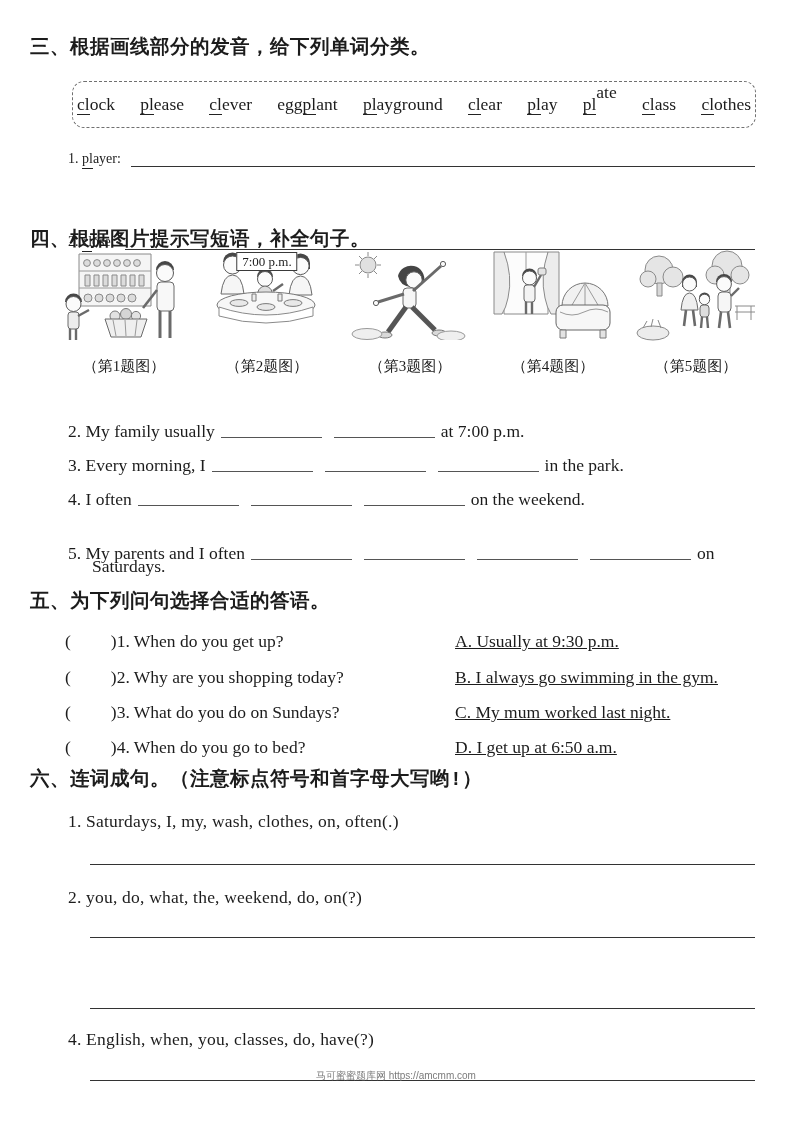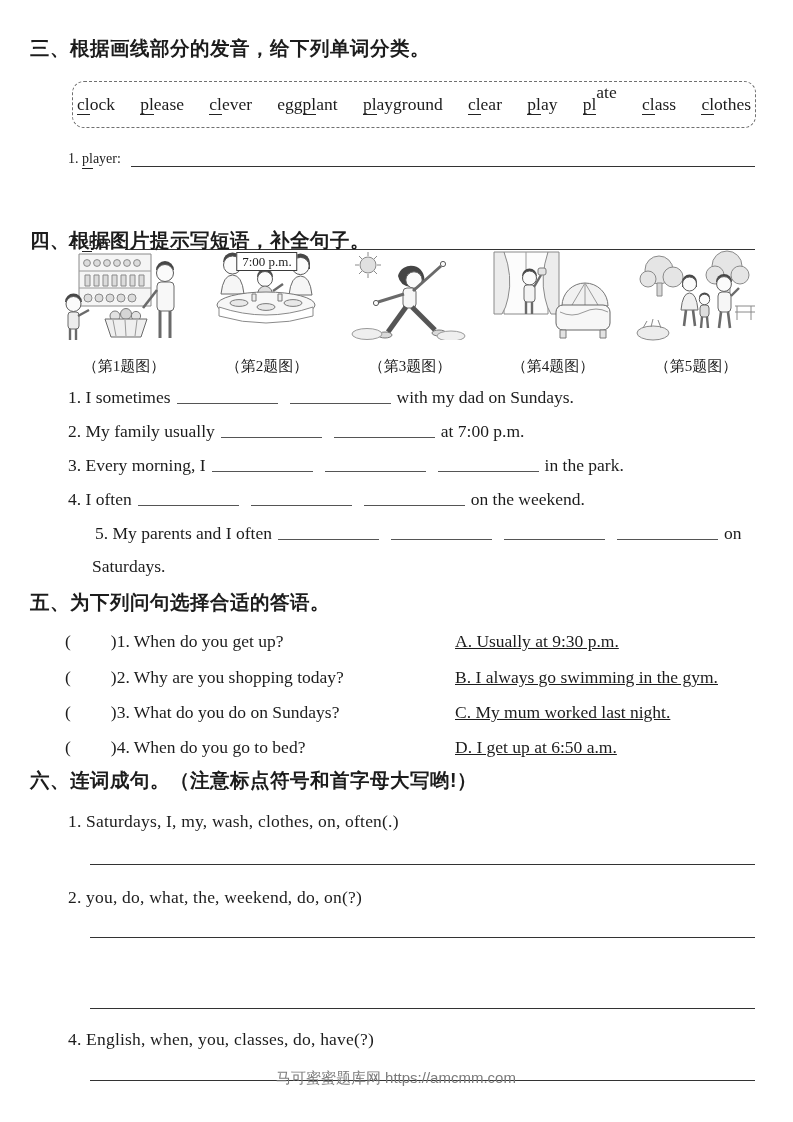--- a/index.html
+++ b/index.html
@@ -2,21 +2,21 @@
 <html><head>
 <meta charset="utf-8">
 <style>
   html,body { margin:0; padding:0; background:#fff; }
   .page {
     position:relative; width:793px; height:1122px; background:#ffffff;
     font-family:"Liberation Serif", serif; color:#1c1c1c; overflow:hidden;
   }
   .sec-title {
     position:absolute; left:30px; margin:0;
-    font-family:Liberation Sans, sans-serif; font-weight:700;
+    font-family:Liberation Mono, monospace; font-weight:700;
     font-size:19.5px; line-height:25px; letter-spacing:0.5px; white-space:nowrap;
   }
   
   .word-bank {
     position:absolute; left:72px; top:81px; width:684px; height:47px;
     border:1.6px dashed #707070; border-radius:12px; box-sizing:border-box;
     display:flex; align-items:center; justify-content:space-between;
     font-size:17.5px; padding:0 4px;
   }
   .word { white-space:nowrap; }
@@ -43,21 +43,21 @@
   
   .q5row { position:absolute; left:65px; width:700px; display:flex; font-size:17.5px; line-height:22px; }
   .qcol { width:390px; display:flex; align-items:baseline; white-space:nowrap; }
   .paren-gap { display:inline-block; width:40px; }
   .acol { white-space:nowrap;text-decoration:underline; }
   
   .s6item { position:absolute; left:68px; font-size:17.5px; line-height:22px; white-space:nowrap; letter-spacing:0.2px; }
   .ansline { position:absolute; left:90px; width:665px; height:0; border-bottom:1.6px solid #333; }
   .wm {
     position:absolute; left:46%; top:-11px; transform:translateX(-50%);
-    color:#7b7b7b; font-size:15px; white-space:nowrap;
+    color:#7b7b7b; font-size:10px; white-space:nowrap;
     font-family:"Liberation Sans", sans-serif;
   }
   
   .ill line, .ill path, .ill rect, .ill circle, .ill ellipse { vector-effect:non-scaling-stroke; }
 </style>
 </head>
 <body>
 
 <div class="page">
 
@@ -257,33 +257,30 @@
         <line x1="86" y1="62" x2="84" y2="78" stroke="#6a6a6a" stroke-width="2.6"></line>
         <line x1="93" y1="62" x2="95" y2="78" stroke="#6a6a6a" stroke-width="2.6"></line>
 
         <ellipse cx="18" cy="83" rx="16" ry="7" fill="#ececec" stroke="#8a8a8a"></ellipse>
         <path d="M8 78 l4 -7 M16 77 l2 -8 M26 78 l-3 -8" stroke="#8a8a8a" fill="none"></path>
       </svg>
       <span class="caption">（第5题图）</span>
     </div>
   </div>
 
-  <div class="sent" style="top:386px;">
-    <span>1. I sometimes</span><span class="blank"></span><span class="blank"></span><span>with my dad on Sundays.</span>
-  </div>
   <div class="sent" style="top:420px;">
     <span>2. My family usually</span><span class="blank"></span><span class="blank"></span><span>at 7:00 p.m.</span>
   </div>
   <div class="sent" style="top:454px;">
     <span>3. Every morning, I</span><span class="blank"></span><span class="blank"></span><span class="blank"></span><span>in the park.</span>
   </div>
   <div class="sent" style="top:488px;">
     <span>4. I often</span><span class="blank"></span><span class="blank"></span><span class="blank"></span><span>on the weekend.</span>
   </div>
-  <div class="sent" style="top:522px;margin-left:27px;">
+  <div class="sent" style="top:542px;">
     <span>5. My parents and I often</span><span class="blank"></span><span class="blank"></span><span class="blank"></span><span class="blank"></span><span>on</span>
   </div>
   <div class="sent" style="top:555px; left:92px;">
     <span>Saturdays.</span>
   </div>
 
   <h2 class="sec-title" style="top:590px;">五、为下列问句选择合适的答语。</h2>
 
   <div class="q5row" style="top:630px;">
     <span class="qcol">

